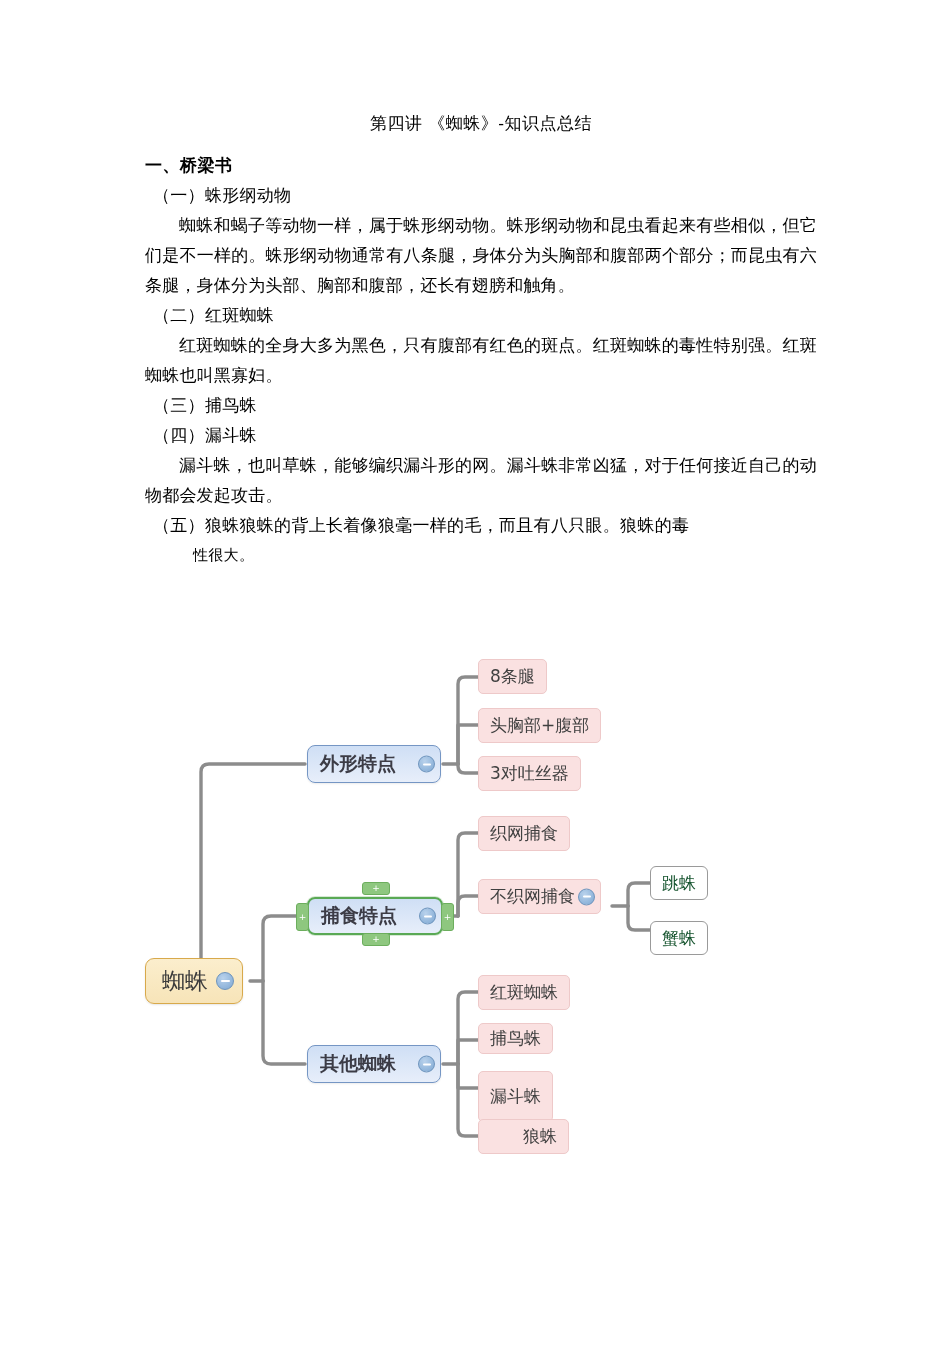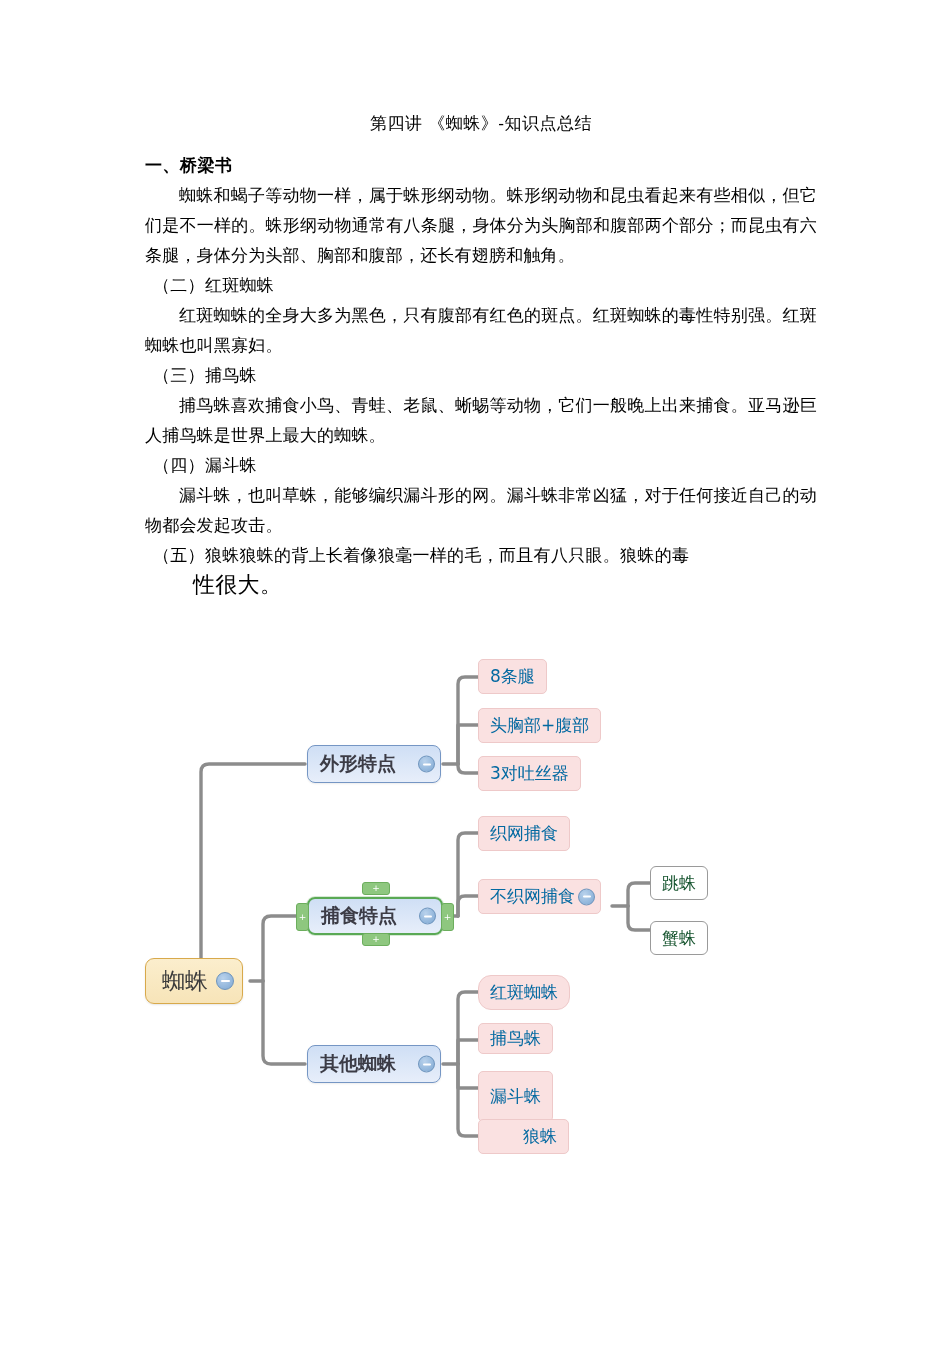--- a/index.html
+++ b/index.html
@@ -58,21 +58,21 @@
     text-indent: 2em;
     letter-spacing: 0.2px;
   }
   .para-flow {
     font-size: 17px;
     line-height: 30px;
     letter-spacing: 0.3px;
     padding-left: 8px;
   }
   .para-cont {
-    font-size: 22px;
+    font-size: 15px;
     line-height: 30px;
     letter-spacing: 0.3px;
     padding-left: 48px;
   }
 
   
   .mindmap {
     position: absolute;
     left: 0;
     top: 0;
@@ -123,21 +123,21 @@
   .node-branch.selected {
     border: 2px solid #5aa955;
     box-shadow: 0 0 0 1px rgba(90,169,85,.25);
   }
 
   .node-leaf {
     background: #fae1e1;
     border: 1.2px solid #eec9c9;
     border-radius: 5px;
     font-size: 17px;
-    color: #0369a1;
+    color: #404040;
     padding-left: 11px;
     padding-right: 11px;
   }
   .node-leaf.has-toggle { padding-right: 25px; }
 
   .node-plain {
     background: #ffffff;
     border: 1.2px solid #9a9a9a;
     border-radius: 6px;
     font-size: 17px;
@@ -195,27 +195,27 @@
 <body>
 
 <div class="page">
 
   <div class="doc">
 
     <div class="doc-title">第四讲 《蜘蛛》-知识点总结</div>
 
     <div class="sec-head">一、桥梁书</div>
 
+    <div class="sub-head">（一）蛛形纲动物</div>
     <div class="para">蜘蛛和蝎子等动物一样，属于蛛形纲动物。蛛形纲动物和昆虫看起来有些相似，但它们是不一样的。蛛形纲动物通常有八条腿，身体分为头胸部和腹部两个部分；而昆虫有六条腿，身体分为头部、胸部和腹部，还长有翅膀和触角。</div>
 
     <div class="sub-head">（二）红斑蜘蛛</div>
     <div class="para">红斑蜘蛛的全身大多为黑色，只有腹部有红色的斑点。红斑蜘蛛的毒性特别强。红斑蜘蛛也叫黑寡妇。</div>
 
     <div class="sub-head">（三）捕鸟蛛</div>
-    <div class="para">捕鸟蛛喜欢捕食小鸟、青蛙、老鼠、蜥蜴等动物，它们一般晚上出来捕食。亚马逊巨人捕鸟蛛是世界上最大的蜘蛛。</div>
 
     <div class="sub-head">（四）漏斗蛛</div>
     <div class="para">漏斗蛛，也叫草蛛，能够编织漏斗形的网。漏斗蛛非常凶猛，对于任何接近自己的动物都会发起攻击。</div>
 
     <div class="para-flow">（五）狼蛛狼蛛的背上长着像狼毫一样的毛，而且有八只眼。狼蛛的毒</div>
     <div class="para-cont">性很大。</div>
 
   </div>
 
   <div class="mindmap">
@@ -302,21 +302,21 @@
     </div>
     <div class="node node-plain" style="left:650px; top:921px; height:34px;">
       <span>蟹蛛</span>
     </div>
 
     <div class="node node-branch" style="left:307px; top:1045px; height:38px;">
       <span>其他蜘蛛</span>
       <span class="toggle"></span>
     </div>
 
-    <div class="node node-leaf" style="left:478px; top:975px; height:35px;border-radius:13px;">
+    <div class="node node-leaf" style="left:478px; top:975px; height:35px;">
       <span>红斑蜘蛛</span>
     </div>
     <div class="node node-leaf" style="left:478px; top:1023px; height:31px;">
       <span>捕鸟蛛</span>
     </div>
     <div class="node node-leaf" style="left:478px; top:1071px; height:51px;">
       <span>漏斗蛛</span>
     </div>
     <div class="node node-leaf" style="left:478px; top:1119px; height:35px;padding-left:44px;">
       <span>狼蛛</span>

